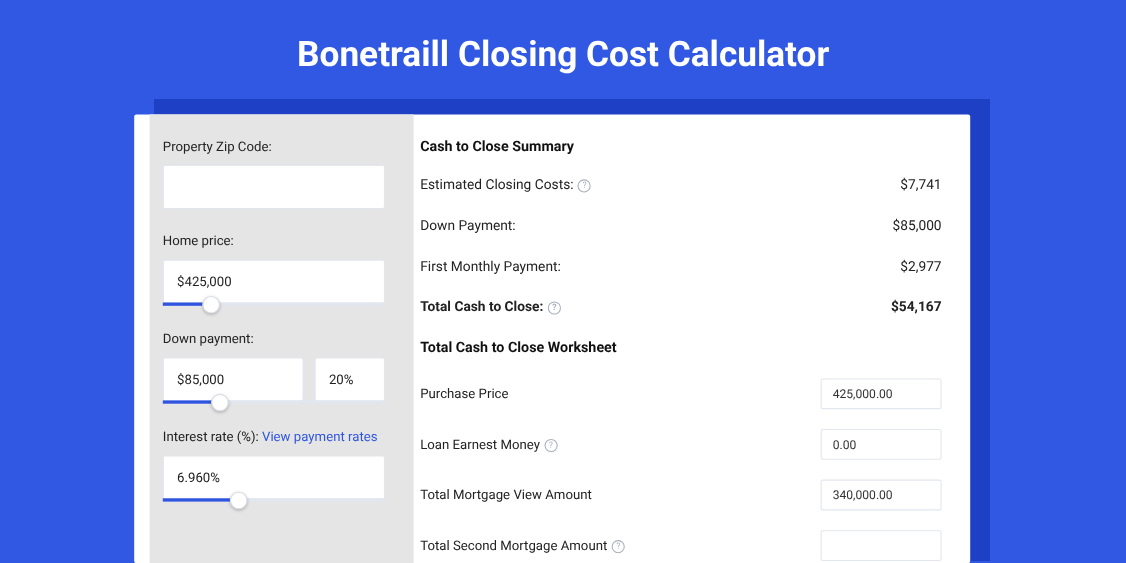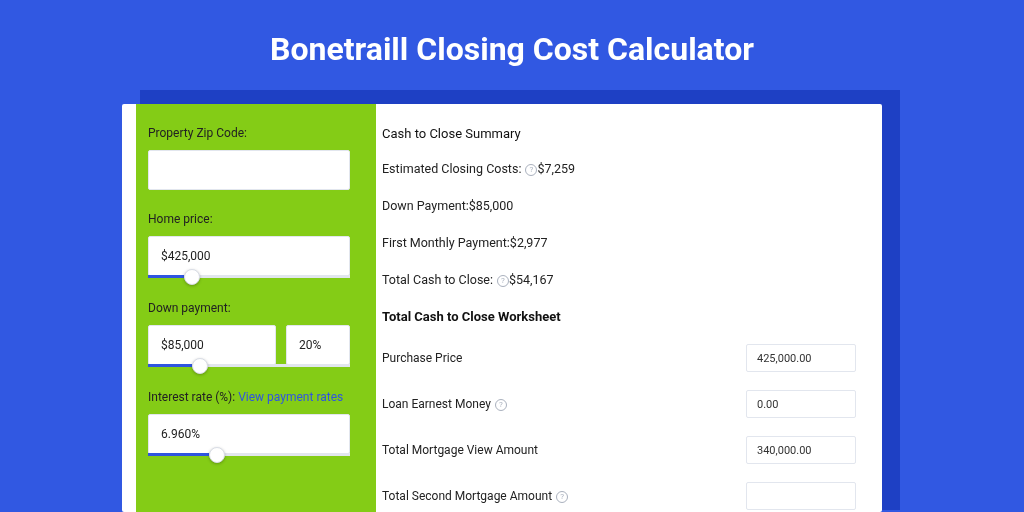--- a/index.html
+++ b/index.html
@@ -2,35 +2,35 @@
 <html><head>
 <meta charset="utf-8">
 <style>
 *{margin:0;padding:0;box-sizing:border-box;font-family:-apple-system,BlinkMacSystemFont,"Segoe UI",Roboto,Arial,sans-serif}
 body{width:1024px;height:512px;overflow:hidden;background:#3158e2}
 .outer{width:1024px;height:512px;position:relative}
 .page-title{text-align:center;color:#fff;font-size:32px;font-weight:700;padding:30px 0 24px}
 .shadow-block{position:absolute;top:90px;left:140px;width:760px;height:420px;background:#1e40c4}
 .card{position:absolute;top:104px;left:122px;width:760px;height:408px;background:#fff;border-radius:2px}
 .card-inner{display:flex;padding:22px 26px 0 26px;height:100%}
-.left{width:240px;padding-right:26px;background:#84cc16;padding-top:22px;padding-left:12px;margin-left:-12px;margin-top:-22px;padding-bottom:0}
+.left{width:240px;padding-right:26px;background:#e5e5e5;padding-top:22px;padding-left:12px;margin-left:-12px;margin-top:-22px;padding-bottom:0}
 .right{flex:1;padding-left:6px}
 .lbl{font-size:12px;color:#222;margin-bottom:10px}
 .input{width:100%;height:40px;border:1px solid #e2e6ee;border-radius:2px;background:#fff;padding:16px 12px;font-size:12px;color:#222}
 .group{margin-bottom:22px}
 .split{display:flex;gap:10px}
 .split .input:first-child{flex:1}
 .split .input:last-child{width:64px}
 .slider-rail{height:3px;background:#e2e6ee;margin-top:0;position:relative;top:-1px}
 .slider-fill{height:3px;background:#2f55e0}
 .slider-thumb{width:16px;height:16px;border-radius:50%;background:#fff;border:1px solid #d9dde6;box-shadow:0 1px 3px rgba(0,0,0,.25);position:relative;top:-9px}
 .link{color:#2f55e0;font-size:12px}
-.sec-title{font-size:13px;font-weight:400;color:#111;margin-bottom:20px}
-.row{display:flex;justify-content:flex-start;align-items:center;font-size:12.5px;color:#222;margin-bottom:22px}
-.row.bold{font-weight:400}
+.sec-title{font-size:13px;font-weight:700;color:#111;margin-bottom:20px}
+.row{display:flex;justify-content:space-between;align-items:center;font-size:12.5px;color:#222;margin-bottom:22px}
+.row.bold{font-weight:700}
 .help{display:inline-flex;width:12px;height:12px;border:1px solid #aab1be;border-radius:50%;color:#aab1be;font-size:8px;align-items:center;justify-content:center;margin-left:4px;vertical-align:1px}
 .ws{margin-top:10px}
 .ws-title{font-size:13px;font-weight:700;color:#111;margin-bottom:20px}
 .ws-row{display:flex;justify-content:space-between;align-items:center;font-size:12px;color:#222;margin-bottom:18px}
 .mini-in{width:110px;height:28px;border:1px solid #e2e6ee;border-radius:2px;font-size:11px;text-align:left;padding:0 10px;color:#333}
 </style>
 </head>
 <body>
 
 <div class="outer">
@@ -79,21 +79,21 @@
         </div>
 
       </div>
 
       <div class="right">
 
         <div class="sec-title">Cash to Close Summary</div>
 
         <div class="row">
           <span><span>Estimated Closing Costs:</span><span class="help">?</span></span>
-          <span>$7,259</span>
+          <span>$7,741</span>
         </div>
         <div class="row">
           <span>Down Payment:</span>
           <span>$85,000</span>
         </div>
         <div class="row">
           <span>First Monthly Payment:</span>
           <span>$2,977</span>
         </div>
         <div class="row bold">

